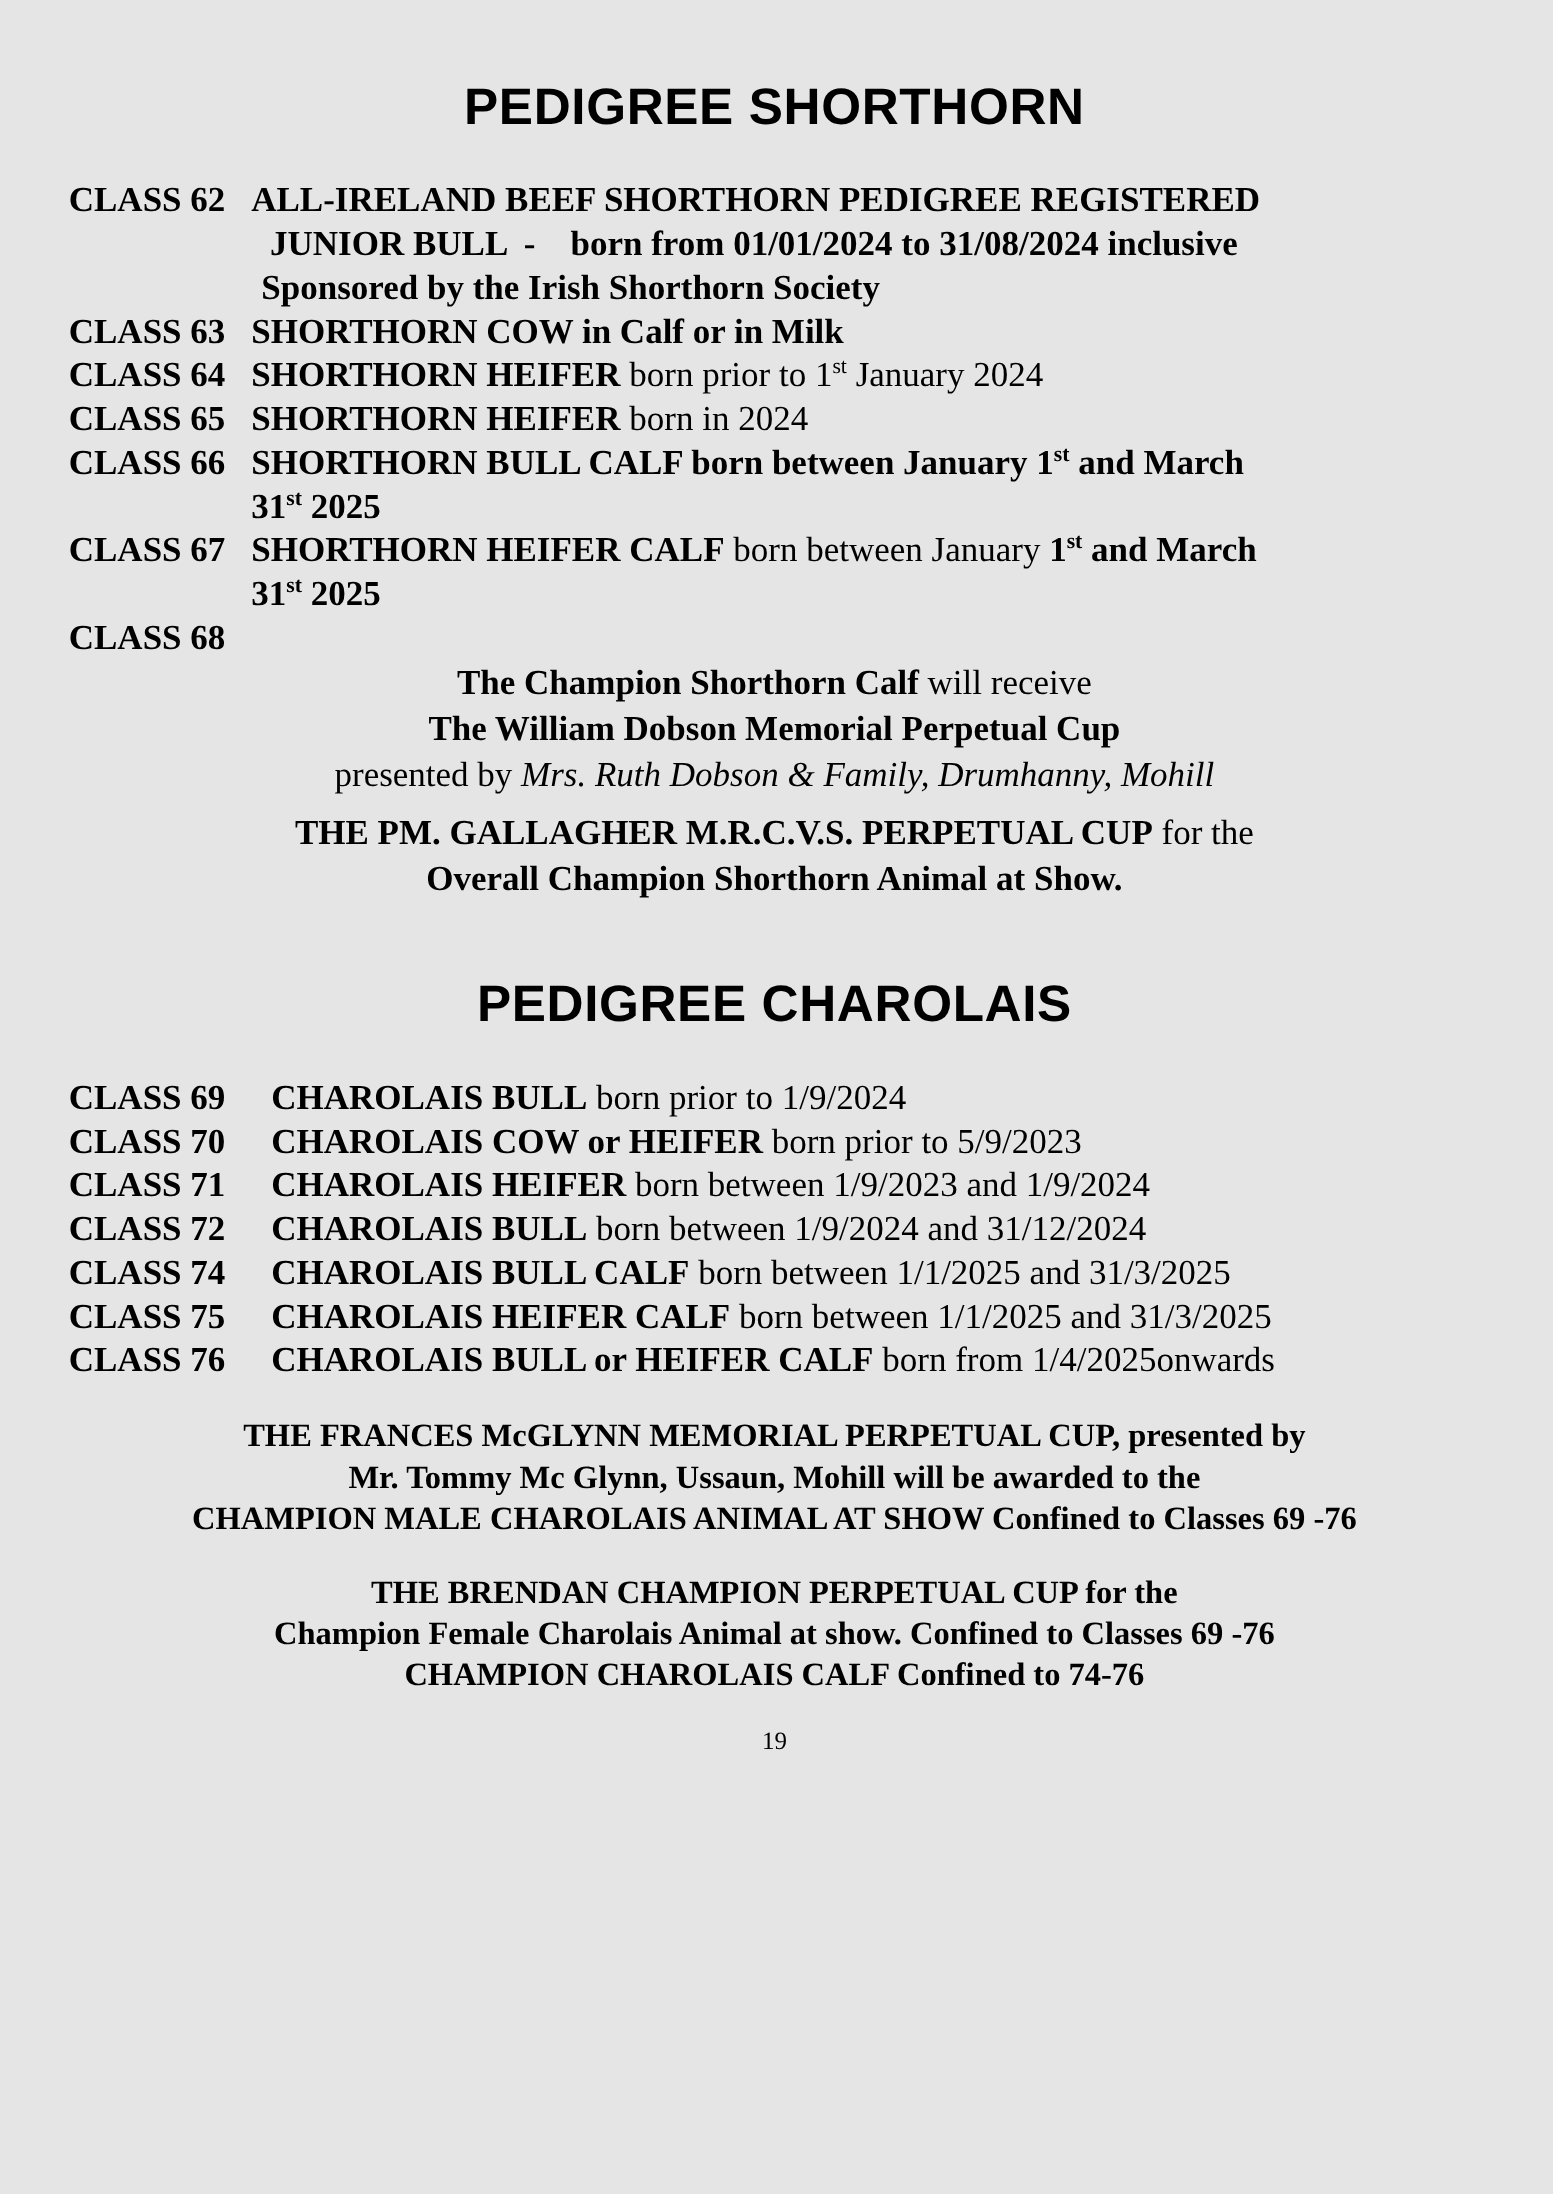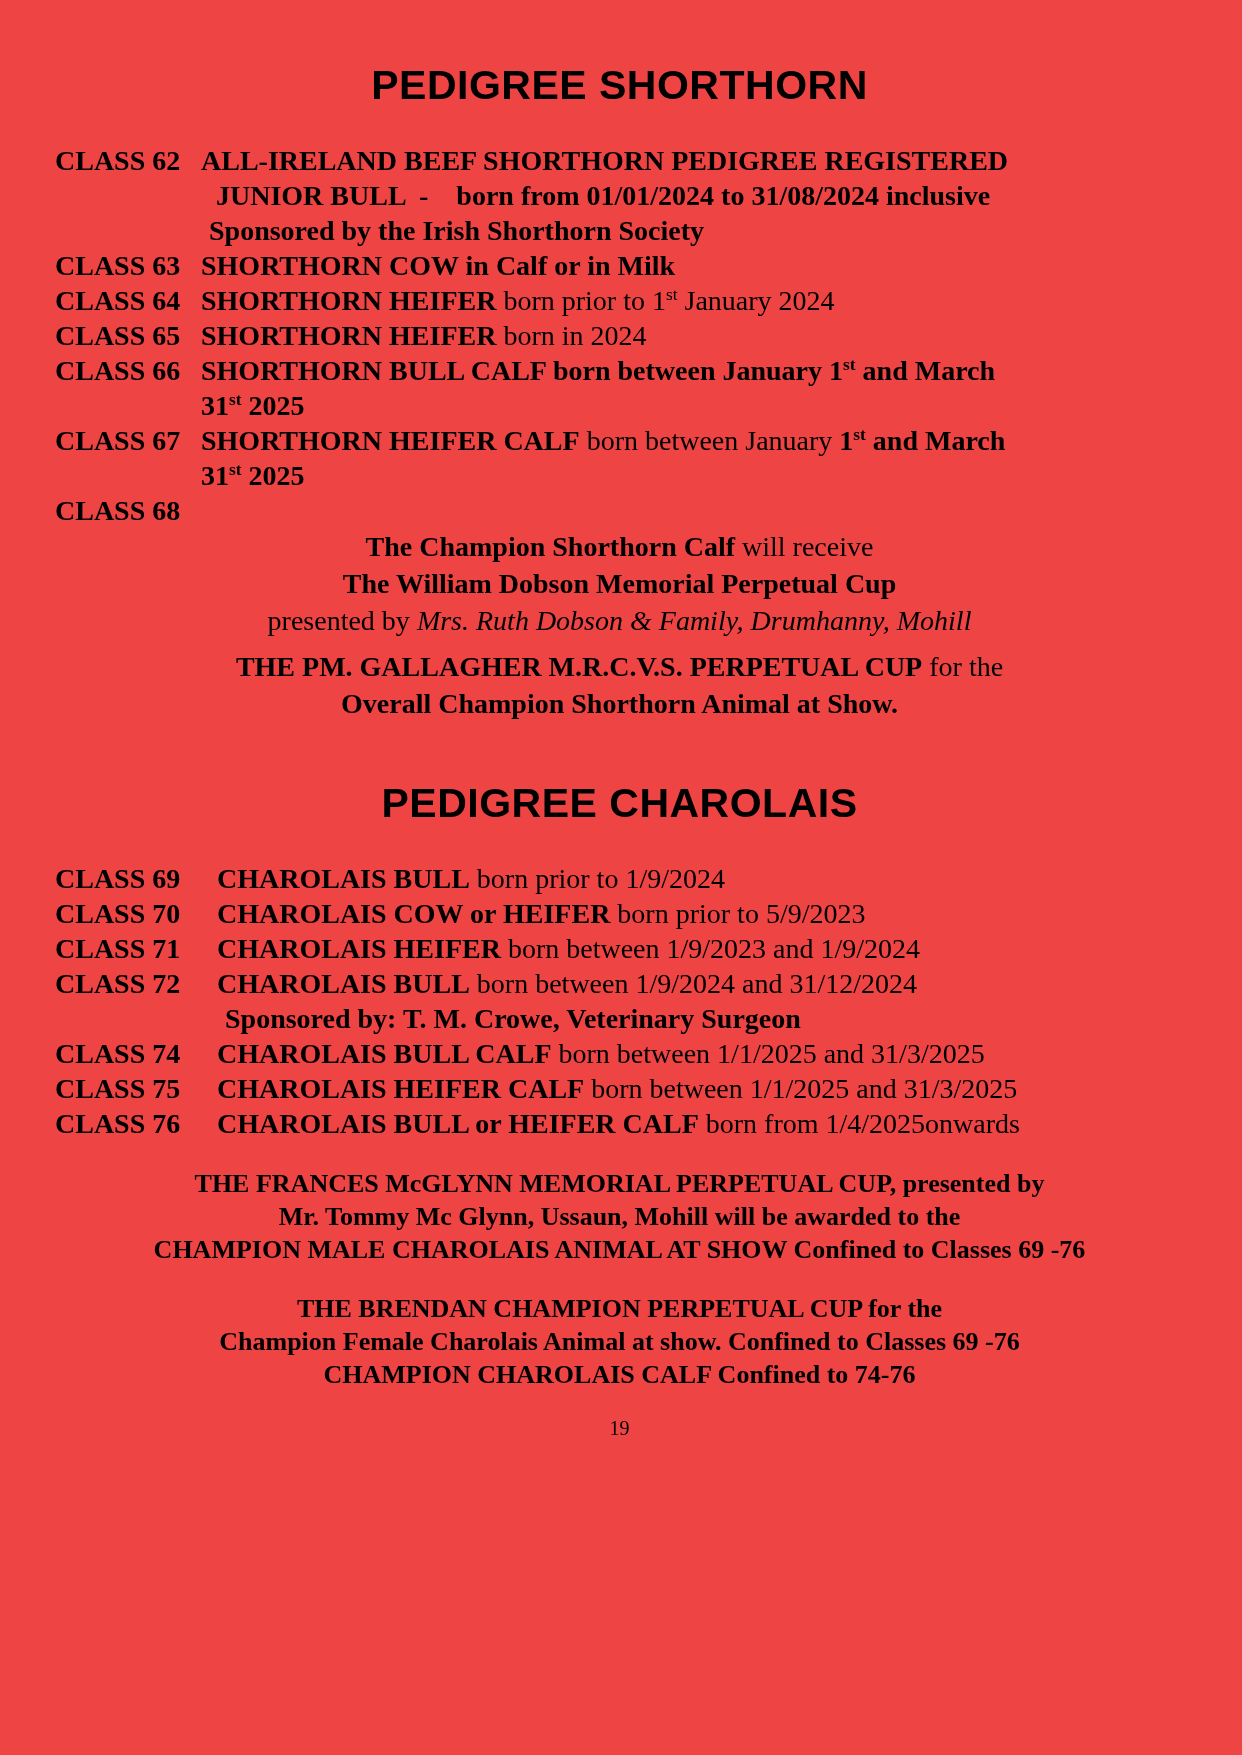--- a/index.html
+++ b/index.html
@@ -5,21 +5,21 @@
   html, body {
     margin: 0;
     padding: 0;
     background: #ffffff;
   }
   .page {
     position: relative;
     width: 1242px;
     height: 1755px;
     margin: 0 auto;
-    background: #ef4444;
+    background: #e5e5e5;
     color: #000000;
     font-family: "Liberation Serif", serif;
     font-size: 28px;
     box-sizing: border-box;
     padding: 62px 58px 0 55px;
     overflow: hidden;
   }
   .section-title {
     font-family: "Liberation Sans", sans-serif;
     font-weight: 900;
@@ -171,21 +171,20 @@
       <div class="class-label">CLASS 71</div>
       <div class="class-content">
         <div class="line"><span style="font-weight: bold;">CHAROLAIS HEIFER</span><span> born between 1/9/2023 and 1/9/2024</span></div>
       </div>
     </div>
 
     <div class="class-row">
       <div class="class-label">CLASS 72</div>
       <div class="class-content">
         <div class="line"><span style="font-weight: bold;">CHAROLAIS BULL</span><span> born between 1/9/2024 and 31/12/2024</span></div>
-        <div class="line indent-b"><span style="font-weight: bold;">Sponsored by: T. M. Crowe, Veterinary Surgeon</span></div>
       </div>
     </div>
 
 
     <div class="class-row">
       <div class="class-label">CLASS 74</div>
       <div class="class-content">
         <div class="line"><span style="font-weight: bold;">CHAROLAIS BULL CALF</span><span> born between 1/1/2025 and 31/3/2025</span></div>
       </div>
     </div>

